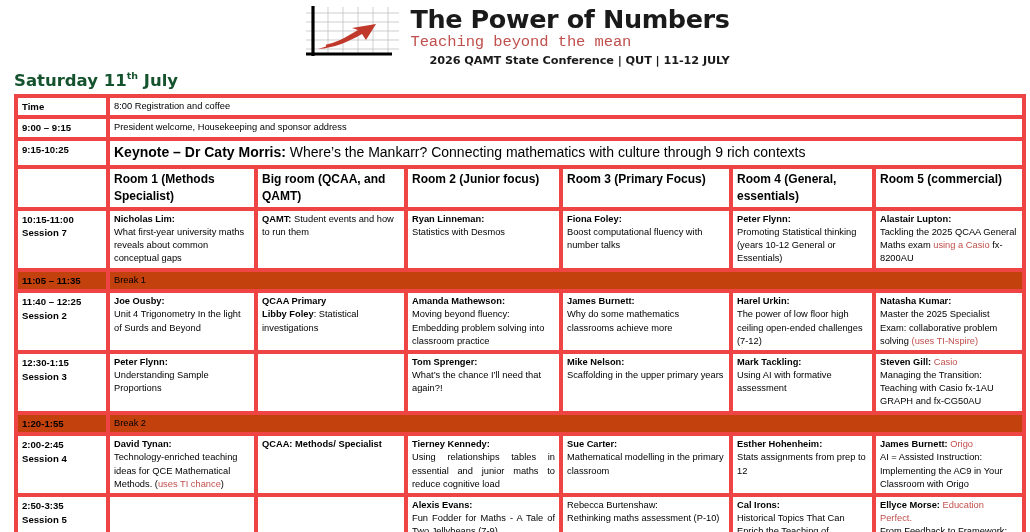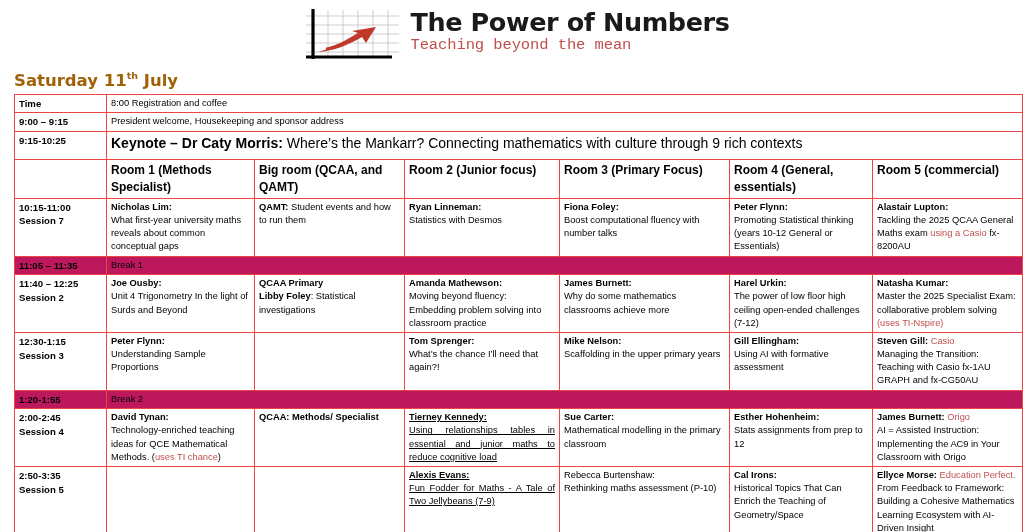--- a/index.html
+++ b/index.html
@@ -75,59 +75,59 @@
     margin-top: 2px;
     letter-spacing: -0.1px;
   }
 
   
   .day-heading {
     font-family: "DejaVu Sans", sans-serif;
     font-weight: bold;
     font-size: 16.5px;
     margin: 4px 0 4px 14px;
-    color: #a16207;
+    color: #14532d;
   }
   .day-heading sup {
     font-size: 9.5px;
     vertical-align: super;
   }
 
   
   table.schedule {
     border-collapse: collapse;
     table-layout: fixed;
     width: 1008px;
     margin-left: 14px;
     font-size: 9.3px;
     line-height: 1.42;
   }
   table.schedule td {
-    border: 1px solid #ef4444;
+    border: 4px solid #ef4444;
     vertical-align: top;
     padding: 2px 4px 2px 4px;
     overflow: hidden;
     word-wrap: break-word;
   }
   .c-time   { width: 92px; }
   .c-r1     { width: 148px; }
   .c-big    { width: 150px; }
   .c-r2     { width: 155px; }
   .c-r3     { width: 170px; }
   .c-r4     { width: 143px; }
   .c-r5     { width: 150px; }
 
   .bold { font-weight: bold; }
   .time-cell { font-weight: bold; font-size: 9.6px; }
   .hdr-room { font-weight: bold; font-size: 12px; }
-  .grey { background: #be185d; }
+  .grey { background: #c2410c; }
   .accent { color: #c0504d; }
   .presenter { font-weight: bold; }
   .cell-line { display: block; }
-  .just { text-align: justify; text-decoration: underline; }
+  .just { text-align: justify; }
 </style>
 </head>
 <body>
 
 <div class="page">
 
   <div class="banner">
     <div class="banner-inner">
       <svg class="logo-mark" viewBox="0 0 104 58">
         <g stroke="#b9b9b9" stroke-width="0.7">
@@ -144,20 +144,21 @@
           <line x1="6" y1="45" x2="99" y2="45"></line>
         </g>
         <line x1="13" y1="2" x2="13" y2="52" stroke="#000" stroke-width="3.2"></line>
         <line x1="6" y1="50" x2="92" y2="50" stroke="#000" stroke-width="3.2"></line>
         <path d="M18 45 C34 41, 44 34, 58 26 L52 24 L76 20 L66 36 L62 30 C48 38, 34 44, 18 45 Z" fill="#c0392b"></path>
         <path d="M26 42 C40 39, 52 32, 66 25" stroke="#c0392b" stroke-width="2.4" fill="none"></path>
       </svg>
       <div class="banner-text">
         <div class="banner-title">The Power of Numbers</div>
         <div class="banner-sub">Teaching beyond the mean</div>
+        <div class="banner-meta">2026 QAMT State Conference | QUT | 11-12 JULY</div>
       </div>
     </div>
   </div>
 
   <div class="day-heading">
     <span>Saturday 11</span><sup>th</sup><span> July</span>
   </div>
 
   <table class="schedule">
     <colgroup>
@@ -229,21 +230,21 @@
 
       <tr style="height:48px">
         <td class="time-cell">
           <span class="cell-line">12:30-1:15</span>
           <span class="cell-line">Session 3</span>
         </td>
         <td><span class="presenter cell-line">Peter Flynn:</span><span>Understanding Sample Proportions</span></td>
         <td>&nbsp;</td>
         <td><span class="presenter cell-line">Tom Sprenger:</span><span>What’s the chance I’ll need that again?!</span></td>
         <td><span class="presenter cell-line">Mike Nelson:</span><span>Scaffolding in the upper primary years</span></td>
-        <td><span class="presenter cell-line">Gill Ellingham:</span><span>Using AI with formative assessment</span></td>
+        <td><span class="presenter cell-line">Mark Tackling:</span><span>Using AI with formative assessment</span></td>
         <td><span class="presenter">Steven Gill:</span><span class="accent cell-line" style="display:inline"> Casio</span><span class="cell-line">Managing the Transition: Teaching with Casio fx-1AU GRAPH and fx-CG50AU</span></td>
       </tr>
 
       <tr class="grey">
         <td class="time-cell grey">1:20-1:55</td>
         <td colspan="6" class="grey">Break 2</td>
       </tr>
 
       <tr style="height:56px">
         <td class="time-cell">

